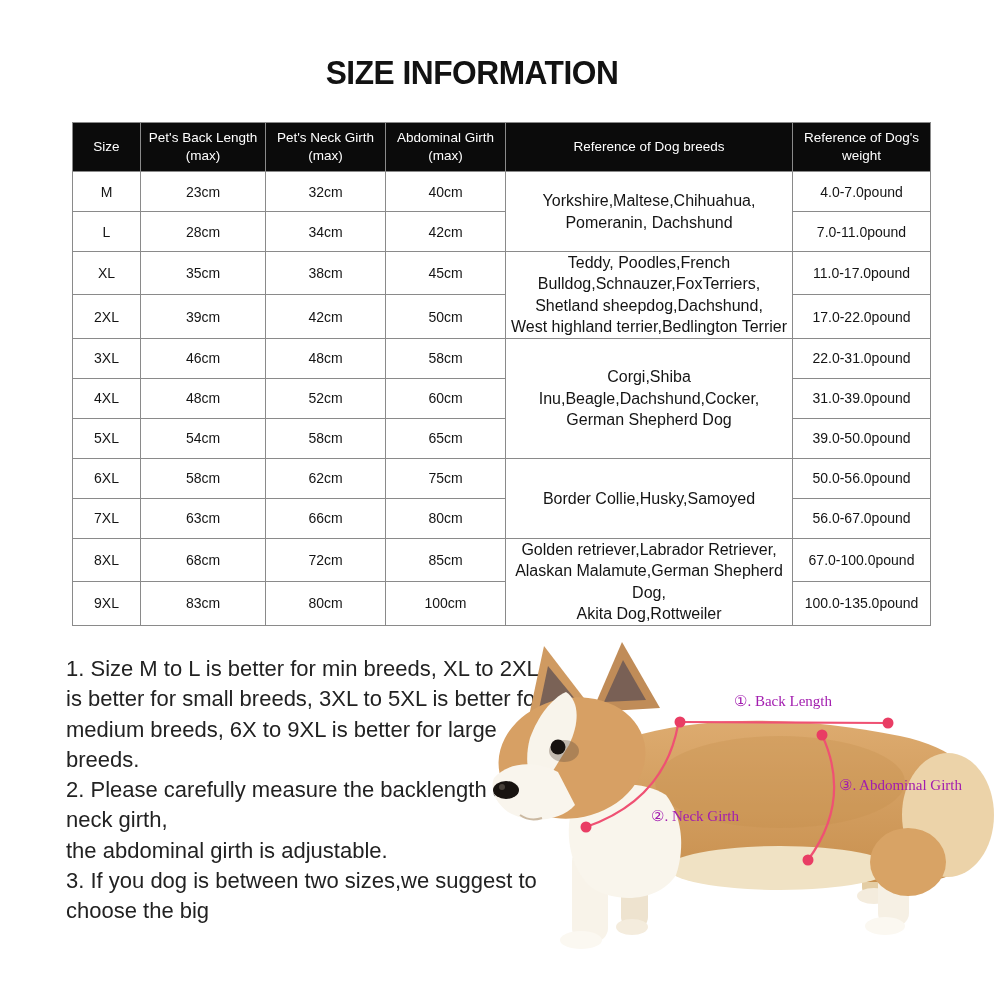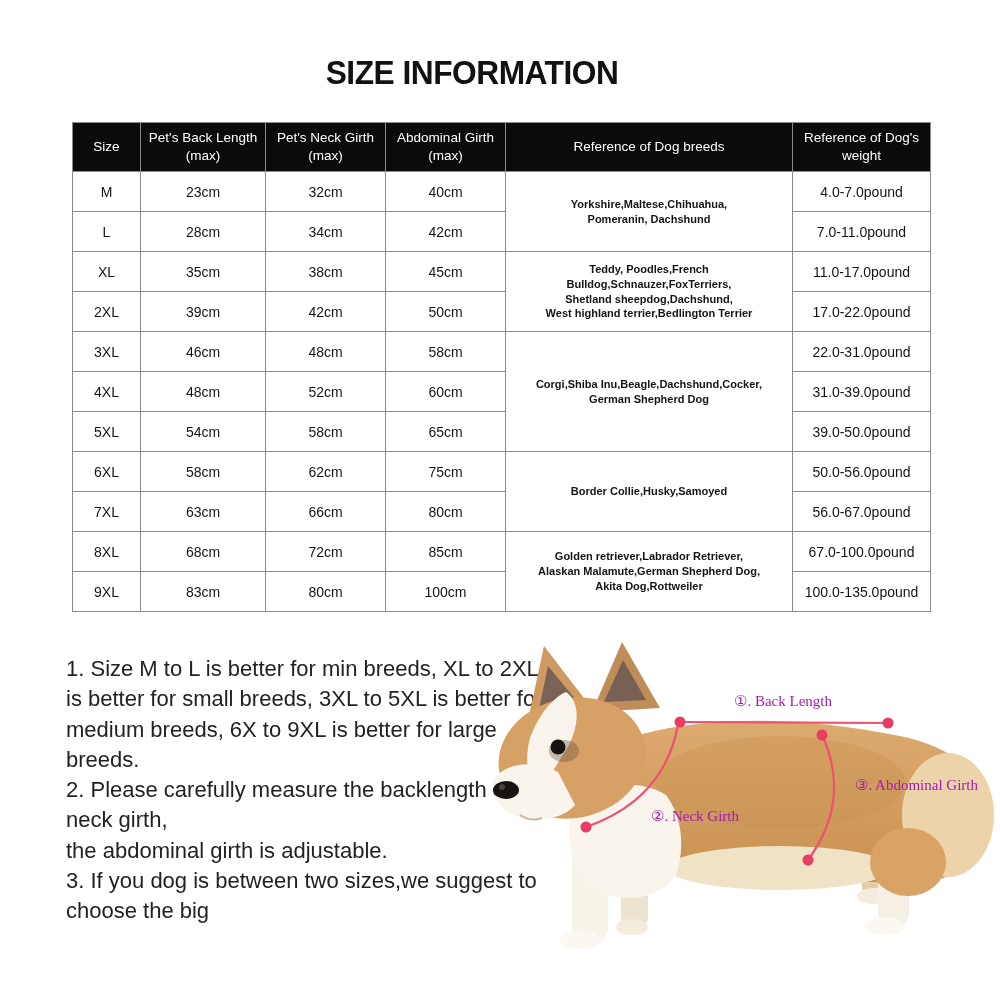--- a/index.html
+++ b/index.html
@@ -10,35 +10,35 @@
   .title{position:absolute;left:0;top:54px;width:944px;margin:0;text-align:center;
          font-size:33px;font-weight:700;letter-spacing:-0.5px;color:#121212;
          transform:scaleX(0.96);transform-origin:center;}
 
   
   table.size-table{position:absolute;left:72px;top:122px;width:858px;border-collapse:collapse;table-layout:fixed;}
   .size-table th,.size-table td{border:1px solid var(--table-border,#8a8a8a);text-align:center;vertical-align:middle;padding:0 2px;}
   .size-table thead th{background:var(--header-bg,#0b0b0b);color:#ffffff;font-weight:400;font-size:13.5px;
                        height:48px;line-height:1.3;white-space:pre-line;}
   .size-table td{font-size:14px;height:39px;color:#141414;}
-  .size-table td.breeds{font-size:11px;line-height:1.34;white-space:pre-line;font-weight:bold;}
+  .size-table td.breeds{font-size:16px;line-height:1.34;white-space:pre-line;}
 
   
   .note{position:absolute;left:66px;top:654px;width:480px;}
   .note h2{margin:0 0 22px 0;font-size:23px;font-weight:700;color:#111;}
   .note p{margin:0;font-size:22px;line-height:30.3px;color:#222;}
 
   
   .dog{position:absolute;left:480px;top:630px;width:520px;height:340px;}
   .dog svg{position:absolute;left:0;top:0;}
   .measure-label{position:absolute;font-size:15px;color:#a21caf;white-space:nowrap;
                  font-family:Liberation Serif, serif;}
   .lbl-back{left:254px;top:62px;}
   .lbl-neck{left:171px;top:149px;margin-top:28px;}
-  .lbl-abd{left:375px;top:146px;text-align:center;}
+  .lbl-abd{left:359px;top:146px;text-align:center;}
 </style>
 </head>
 <body>
 
 <div class="page">
 
   <h1 class="title">SIZE INFORMATION</h1>
 
   <table class="size-table">
     <colgroup>

